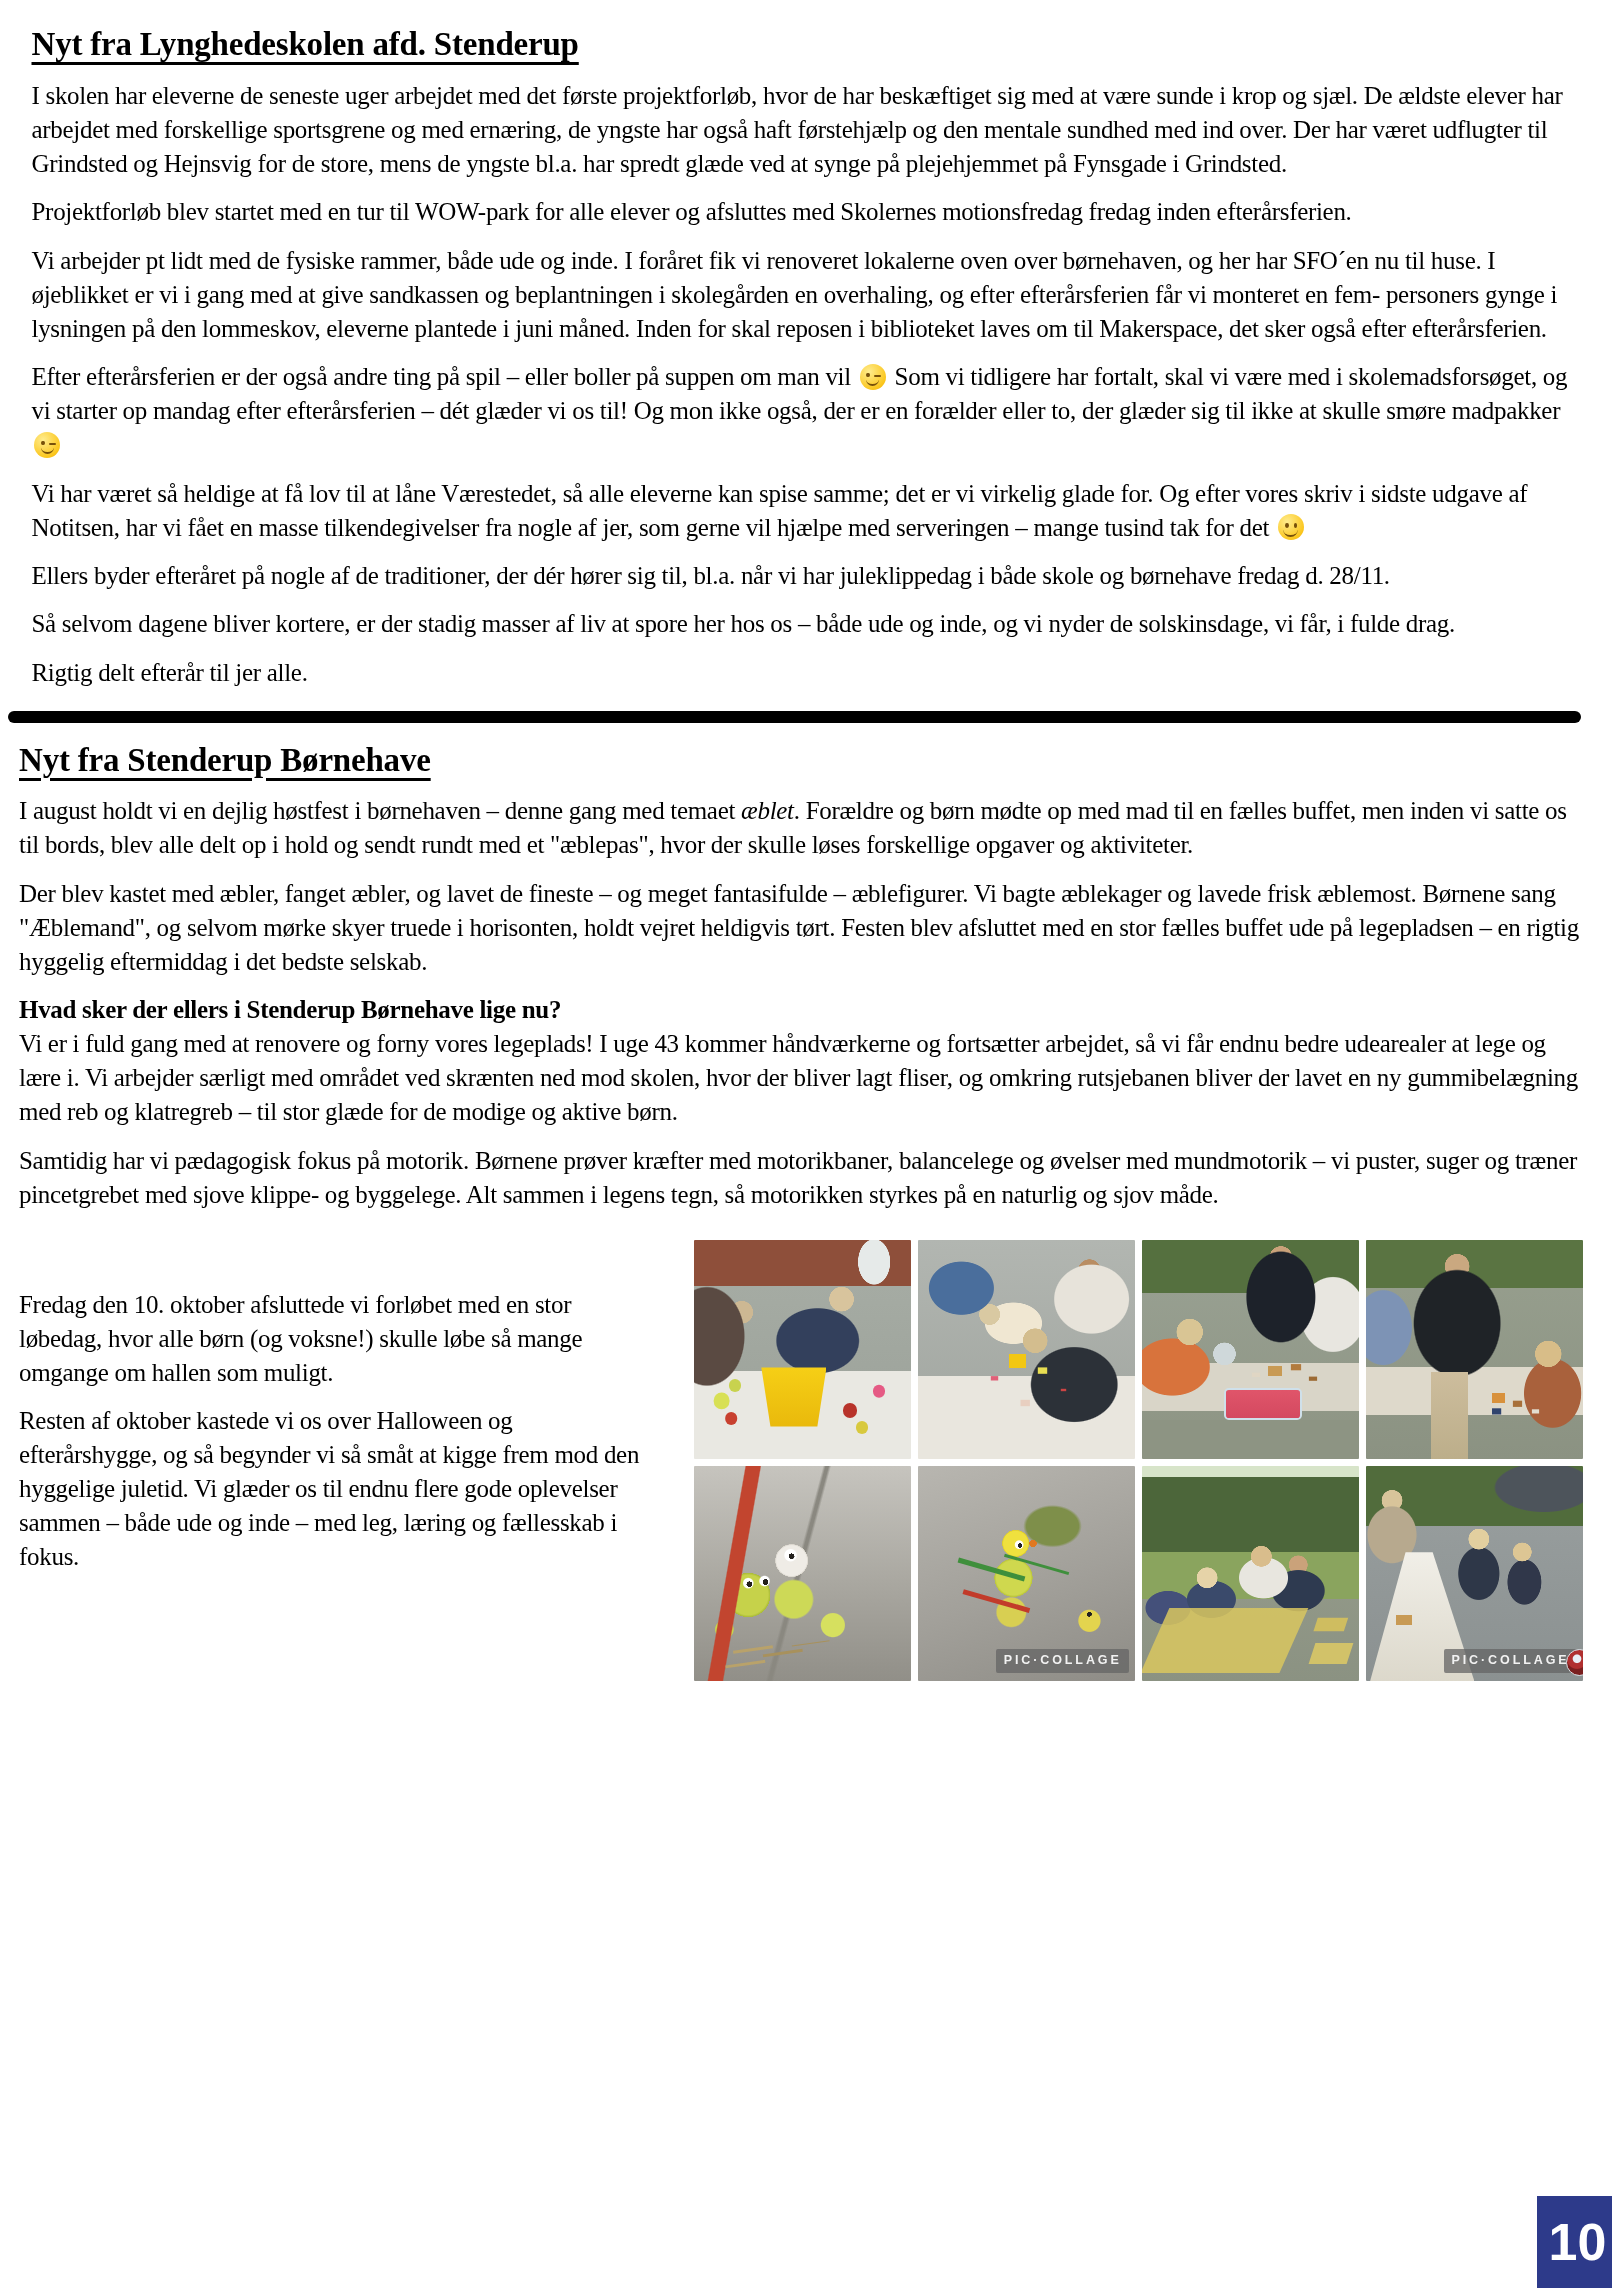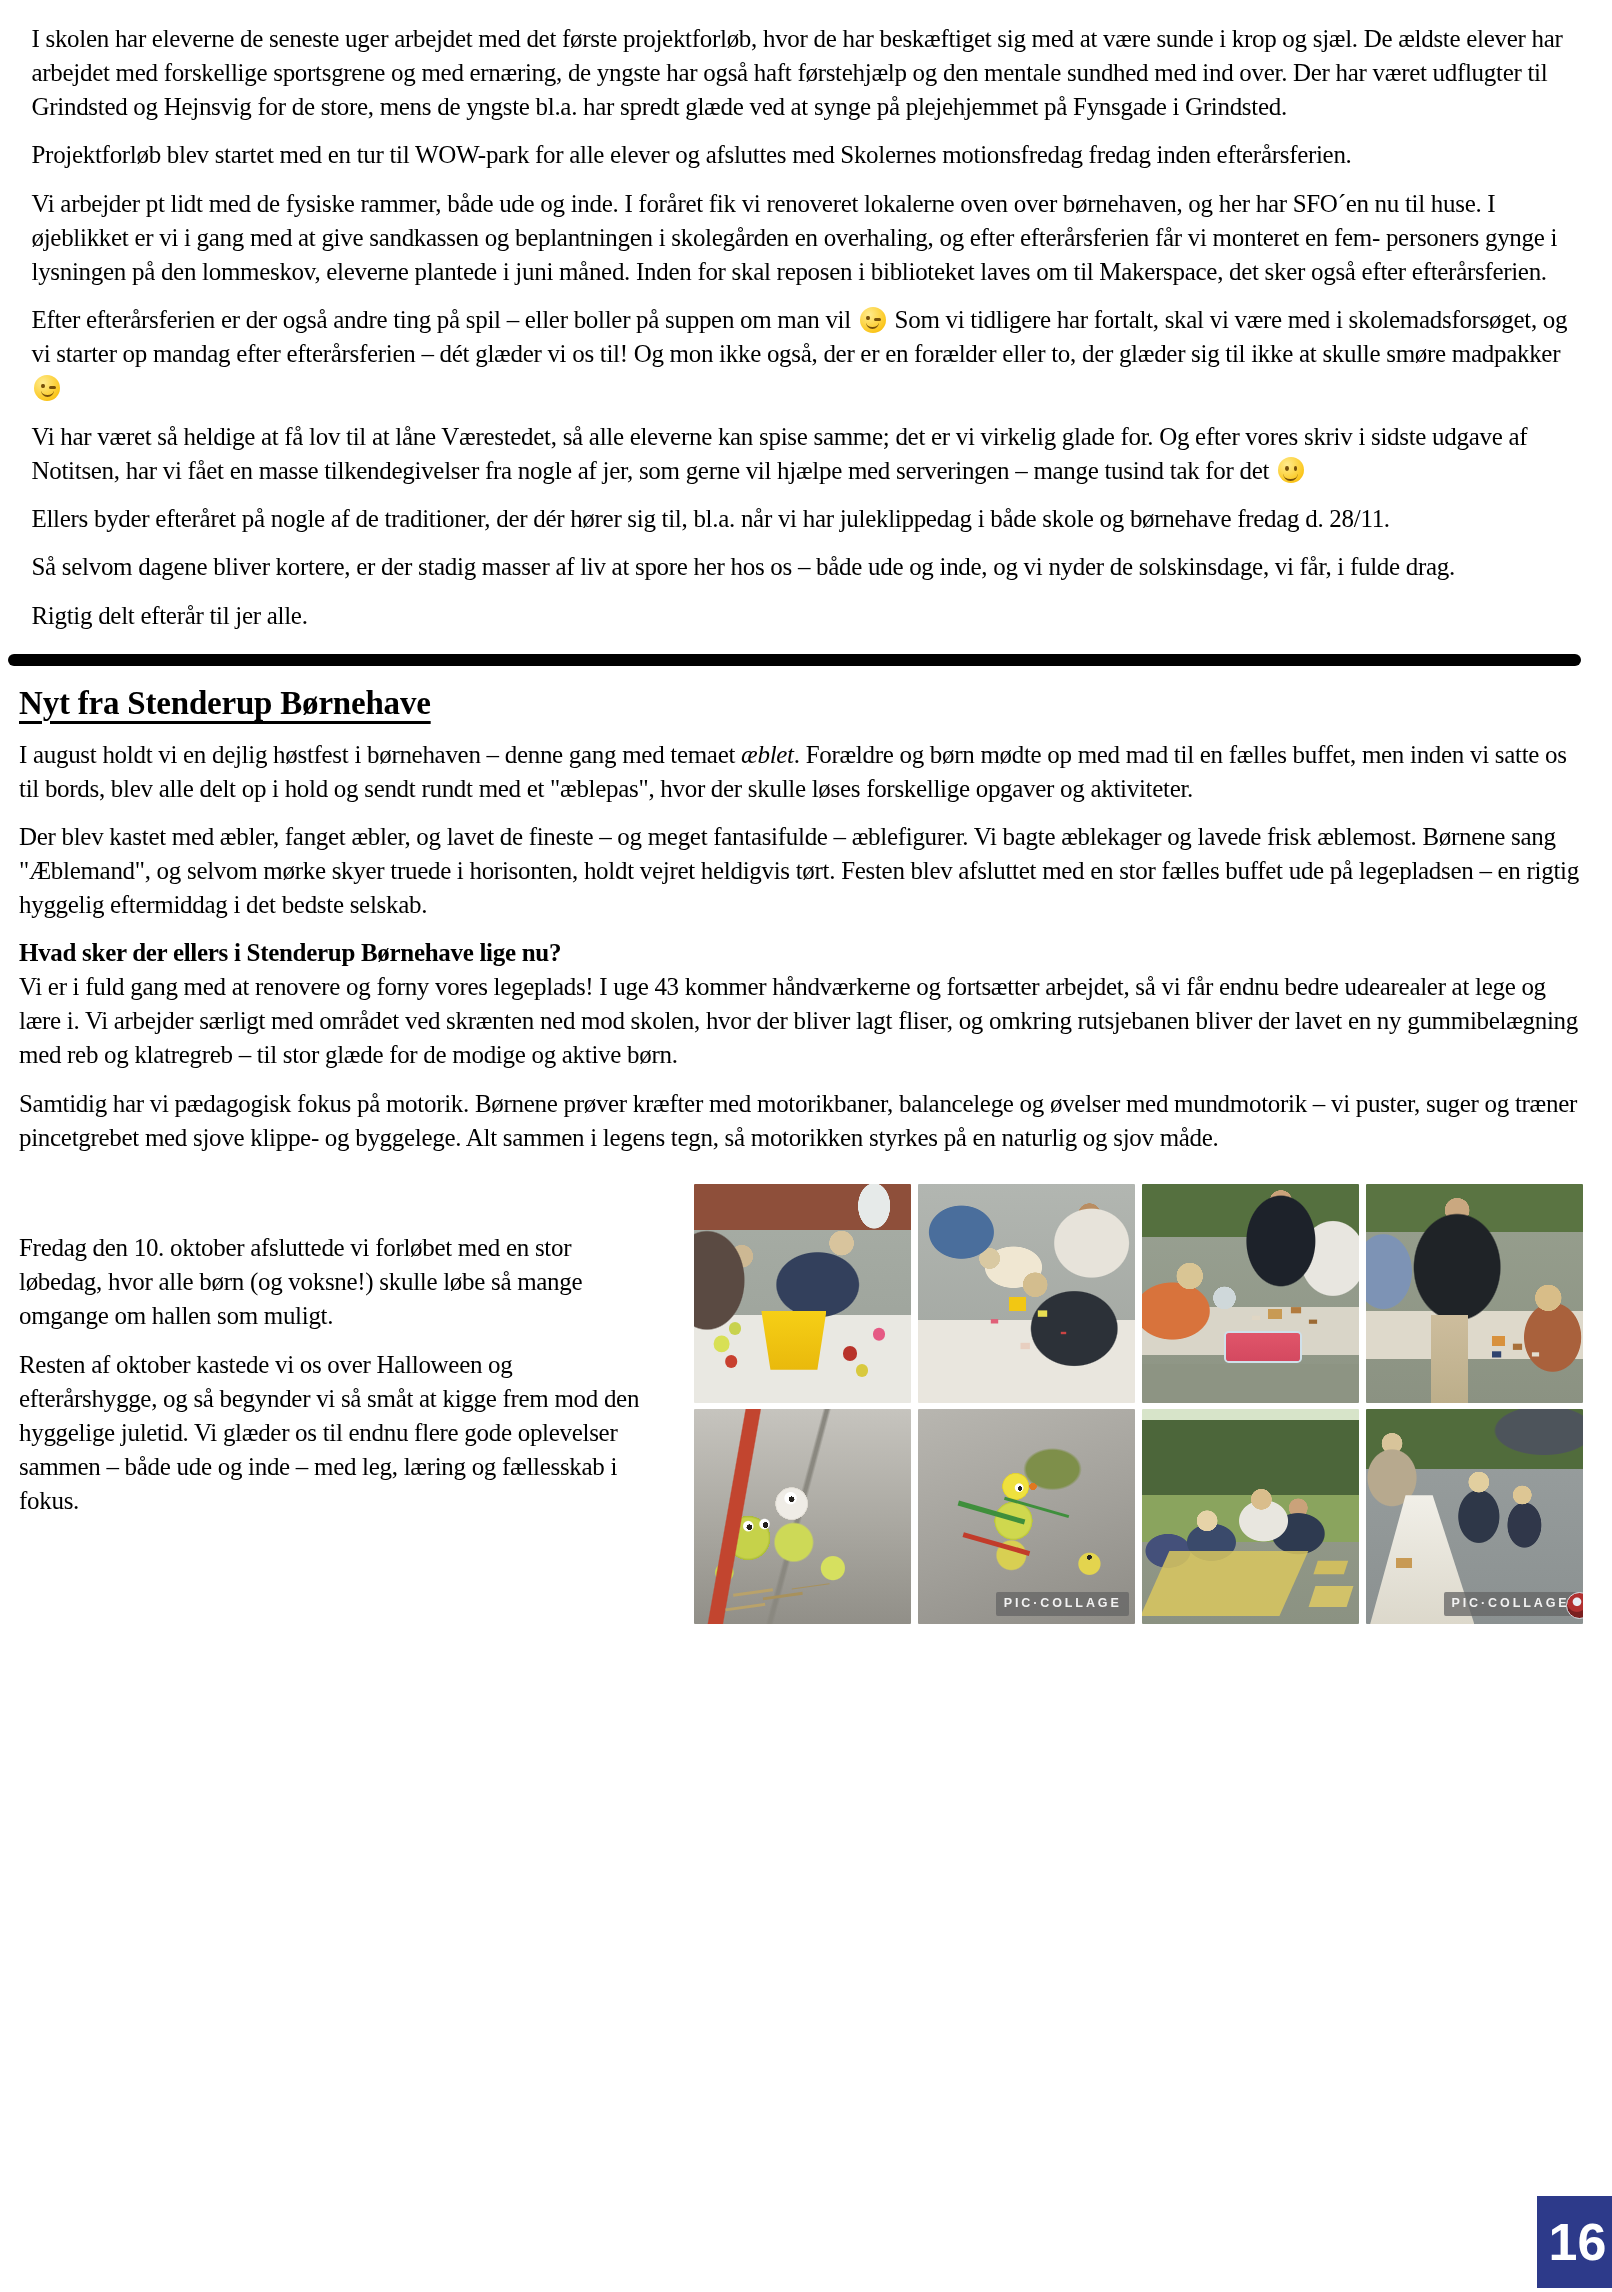--- a/index.html
+++ b/index.html
@@ -164,20 +164,21 @@
   .badge span{color:#fff;font-family:"Liberation Sans",sans-serif;font-weight:bold;font-size:52px;
       padding-left:5.8px;}
 </style>
 </head>
 <body>
 
 <div class="page">
   <div class="wrap">
 
     <div class="sec1">
+      <h1>Nyt fra Lynghedeskolen afd. Stenderup</h1>
       <p>I skolen har eleverne de seneste uger arbejdet med det første projektforløb, hvor de har beskæftiget sig med at være sunde i krop og sjæl. De ældste elever har arbejdet med forskellige sportsgrene og med ernæring, de yngste har også haft førstehjælp og den mentale sundhed med ind over. Der har været udflugter til Grindsted og Hejnsvig for de store, mens de yngste bl.a. har spredt glæde ved at synge på plejehjemmet på Fynsgade i Grindsted.</p>
       <p>Projektforløb blev startet med en tur til WOW-park for alle elever og afsluttes med Skolernes motionsfredag fredag inden efterårsferien.</p>
       <p>Vi arbejder pt lidt med de fysiske rammer, både ude og inde. I foråret fik vi renoveret lokalerne oven over børnehaven, og her har SFO´en nu til huse. I øjeblikket er vi i gang med at give sandkassen og beplantningen i skolegården en overhaling, og efter efterårsferien får vi monteret en fem- personers gynge i lysningen på den lommeskov, eleverne plantede i juni måned. Inden for skal reposen i biblioteket laves om til Makerspace, det sker også efter efterårsferien.</p>
       <p><span>Efter efterårsferien er der også andre ting på spil – eller boller på suppen om man vil </span><span class="emoji"><i class="eL"></i><i class="eR wink"></i><i class="m"></i></span><span> Som vi tidligere har fortalt, skal vi være med i skolemadsforsøget, og vi starter op mandag efter efterårsferien – dét glæder vi os til! Og mon ikke også, der er en forælder eller to, der glæder sig til ikke at skulle smøre madpakker </span><span class="emoji"><i class="eL"></i><i class="eR wink"></i><i class="m"></i></span></p>
       <p><span>Vi har været så heldige at få lov til at låne Værestedet, så alle eleverne kan spise samme; det er vi virkelig glade for. Og efter vores skriv i sidste udgave af Notitsen, har vi fået en masse tilkendegivelser fra nogle af jer, som gerne vil hjælpe med serveringen – mange tusind tak for det </span><span class="emoji"><i class="eL"></i><i class="eR"></i><i class="m big"></i></span></p>
       <p>Ellers byder efteråret på nogle af de traditioner, der dér hører sig til, bl.a. når vi har juleklippedag i både skole og børnehave fredag d. 28/11.</p>
       <p>Så selvom dagene bliver kortere, er der stadig masser af liv at spore her hos os – både ude og inde, og vi nyder de solskinsdage, vi får, i fulde drag.</p>
       <p>Rigtig delt efterår til jer alle.</p>
     </div>
 
@@ -208,16 +209,16 @@
           <div class="photo p8">
             <span class="wm">PIC·COLLAGE<span class="wm-logo"></span></span>
           </div>
         </div>
       </div>
     </div>
 
   </div>
 
   <div class="badge">
-    <span>16</span>
+    <span>10</span>
   </div>
 </div>
 
 
 </body></html>

